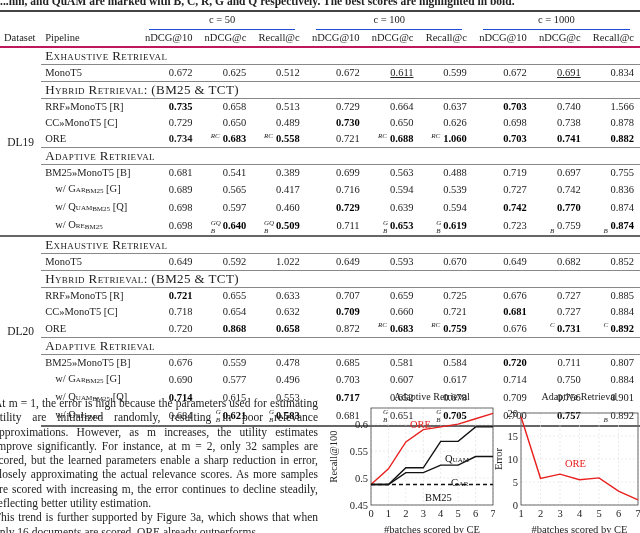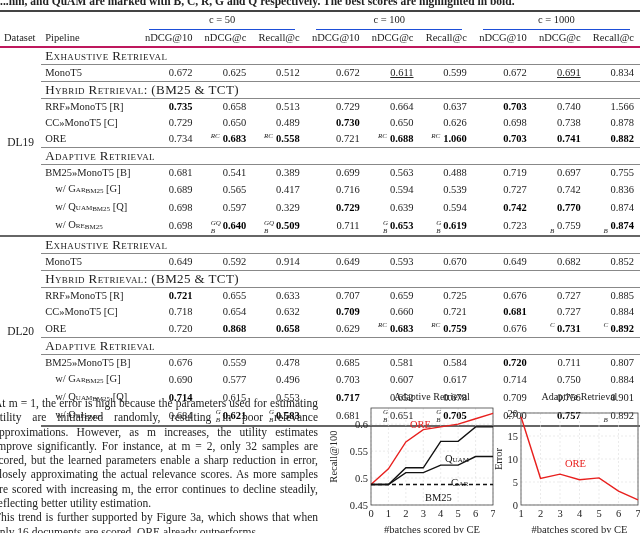--- a/index.html
+++ b/index.html
@@ -95,21 +95,21 @@
         <td class="num"><span>0.489</span></td>
         <td class="num"><b class="bold">0.730</b></td>
         <td class="num"><span>0.650</span></td>
         <td class="num"><span>0.626</span></td>
         <td class="num"><span>0.698</span></td>
         <td class="num"><span>0.738</span></td>
         <td class="num"><span>0.878</span></td>
       </tr>
       <tr>
         <td style="border-bottom: 1.2px solid rgb(136, 136, 136);">ORE</td>
-        <td class="num" style="border-bottom: 1.2px solid rgb(136, 136, 136);"><span>0.734</span></td>
+        <td class="num" style="border-bottom: 1.2px solid rgb(136, 136, 136); font-weight: bold;"><span>0.734</span></td>
         <td class="num" style="border-bottom: 1.2px solid rgb(136, 136, 136);"><span style="display: inline-block; position: relative; width: 12px; height: 14px; vertical-align: middle; font-style: italic; font-size: 7px; line-height: 7px;"><span style="position: absolute; left: 0px; top: 0px;">RC</span></span><b class="bold">0.683</b></td>
         <td class="num" style="border-bottom: 1.2px solid rgb(136, 136, 136);"><span style="display: inline-block; position: relative; width: 12px; height: 14px; vertical-align: middle; font-style: italic; font-size: 7px; line-height: 7px;"><span style="position: absolute; left: 0px; top: 0px;">RC</span></span><b class="bold">0.558</b></td>
         <td class="num" style="border-bottom: 1.2px solid rgb(136, 136, 136);"><span>0.721</span></td>
         <td class="num" style="border-bottom: 1.2px solid rgb(136, 136, 136);"><span style="display: inline-block; position: relative; width: 12px; height: 14px; vertical-align: middle; font-style: italic; font-size: 7px; line-height: 7px;"><span style="position: absolute; left: 0px; top: 0px;">RC</span></span><b class="bold">0.688</b></td>
         <td class="num" style="border-bottom: 1.2px solid rgb(136, 136, 136);"><span style="display: inline-block; position: relative; width: 12px; height: 14px; vertical-align: middle; font-style: italic; font-size: 7px; line-height: 7px;"><span style="position: absolute; left: 0px; top: 0px;">RC</span></span><b class="bold">1.060</b></td>
         <td class="num" style="border-bottom: 1.2px solid rgb(136, 136, 136);"><b class="bold">0.703</b></td>
         <td class="num" style="border-bottom: 1.2px solid rgb(136, 136, 136);"><b class="bold">0.741</b></td>
         <td class="num" style="border-bottom: 1.2px solid rgb(136, 136, 136);"><b class="bold">0.882</b></td>
       </tr>
       <tr>
@@ -136,21 +136,21 @@
         <td class="num"><span>0.594</span></td>
         <td class="num"><span>0.539</span></td>
         <td class="num"><span>0.727</span></td>
         <td class="num"><span>0.742</span></td>
         <td class="num"><span>0.836</span></td>
       </tr>
       <tr>
         <td class="indent">w/ <span class="sc">Quam</span><span class="subsc">BM25</span> [Q]</td>
         <td class="num"><span>0.698</span></td>
         <td class="num"><span>0.597</span></td>
-        <td class="num"><span>0.329</span></td>
+        <td class="num"><span>0.460</span></td>
         <td class="num"><b class="bold">0.729</b></td>
         <td class="num"><span>0.639</span></td>
         <td class="num"><span>0.594</span></td>
         <td class="num"><b class="bold">0.742</b></td>
         <td class="num"><b class="bold">0.770</b></td>
         <td class="num"><span>0.874</span></td>
       </tr>
       <tr>
         <td class="indent" style="border-bottom: 2px solid rgb(102, 102, 102);">w/ <span class="sc">Ore</span><span class="subsc">BM25</span></td>
         <td class="num" style="border-bottom: 2px solid rgb(102, 102, 102);"><span>0.698</span></td>
@@ -164,21 +164,21 @@
         <td class="num" style="border-bottom: 2px solid rgb(102, 102, 102);"><span style="display: inline-block; position: relative; width: 7px; height: 14px; vertical-align: middle; font-style: italic; font-size: 7px; line-height: 7px;"><span style="position: absolute; left: 0px; bottom: -1px;">B</span></span><b class="bold">0.874</b></td>
       </tr>
       <tr>
         <td rowspan="11" class="ds">DL20</td>
         <td colspan="10" class="section-hdr" style="border-bottom: 1.2px solid rgb(136, 136, 136);">Exhaustive Retrieval</td>
       </tr>
       <tr>
         <td style="border-bottom: 1.2px solid rgb(136, 136, 136);">MonoT5</td>
         <td class="num" style="border-bottom: 1.2px solid rgb(136, 136, 136);"><span>0.649</span></td>
         <td class="num" style="border-bottom: 1.2px solid rgb(136, 136, 136);"><span>0.592</span></td>
-        <td class="num" style="border-bottom: 1.2px solid rgb(136, 136, 136);"><span>0.914</span></td>
+        <td class="num" style="border-bottom: 1.2px solid rgb(136, 136, 136);"><span>1.022</span></td>
         <td class="num" style="border-bottom: 1.2px solid rgb(136, 136, 136);"><span>0.649</span></td>
         <td class="num" style="border-bottom: 1.2px solid rgb(136, 136, 136);"><span>0.593</span></td>
         <td class="num" style="border-bottom: 1.2px solid rgb(136, 136, 136);"><span>0.670</span></td>
         <td class="num" style="border-bottom: 1.2px solid rgb(136, 136, 136);"><span>0.649</span></td>
         <td class="num" style="border-bottom: 1.2px solid rgb(136, 136, 136);"><span>0.682</span></td>
         <td class="num" style="border-bottom: 1.2px solid rgb(136, 136, 136);"><span>0.852</span></td>
       </tr>
       <tr>
         <td colspan="10" class="section-hdr" style="border-bottom: 1.2px solid rgb(136, 136, 136);">Hybrid Retrieval: (BM25 &amp; TCT)</td>
       </tr>
@@ -204,21 +204,21 @@
         <td class="num"><span>0.721</span></td>
         <td class="num"><b class="bold">0.681</b></td>
         <td class="num"><span>0.727</span></td>
         <td class="num"><span>0.884</span></td>
       </tr>
       <tr>
         <td style="border-bottom: 1.2px solid rgb(136, 136, 136);">ORE</td>
         <td class="num" style="border-bottom: 1.2px solid rgb(136, 136, 136);"><span>0.720</span></td>
         <td class="num" style="border-bottom: 1.2px solid rgb(136, 136, 136);"><b class="bold">0.868</b></td>
         <td class="num" style="border-bottom: 1.2px solid rgb(136, 136, 136);"><b class="bold">0.658</b></td>
-        <td class="num" style="border-bottom: 1.2px solid rgb(136, 136, 136);"><span>0.629</span></td>
+        <td class="num" style="border-bottom: 1.2px solid rgb(136, 136, 136);"><span>0.872</span></td>
         <td class="num" style="border-bottom: 1.2px solid rgb(136, 136, 136);"><span style="display: inline-block; position: relative; width: 12px; height: 14px; vertical-align: middle; font-style: italic; font-size: 7px; line-height: 7px;"><span style="position: absolute; left: 0px; top: 0px;">RC</span></span><b class="bold">0.683</b></td>
         <td class="num" style="border-bottom: 1.2px solid rgb(136, 136, 136);"><span style="display: inline-block; position: relative; width: 12px; height: 14px; vertical-align: middle; font-style: italic; font-size: 7px; line-height: 7px;"><span style="position: absolute; left: 0px; top: 0px;">RC</span></span><b class="bold">0.759</b></td>
         <td class="num" style="border-bottom: 1.2px solid rgb(136, 136, 136);"><span>0.676</span></td>
         <td class="num" style="border-bottom: 1.2px solid rgb(136, 136, 136);"><span style="display: inline-block; position: relative; width: 7px; height: 14px; vertical-align: middle; font-style: italic; font-size: 7px; line-height: 7px;"><span style="position: absolute; left: 0px; top: 0px;">C</span></span><b class="bold">0.731</b></td>
         <td class="num" style="border-bottom: 1.2px solid rgb(136, 136, 136);"><span style="display: inline-block; position: relative; width: 7px; height: 14px; vertical-align: middle; font-style: italic; font-size: 7px; line-height: 7px;"><span style="position: absolute; left: 0px; top: 0px;">C</span></span><b class="bold">0.892</b></td>
       </tr>
       <tr>
         <td colspan="10" class="section-hdr" style="border-bottom: 1.2px solid rgb(136, 136, 136);">Adaptive Retrieval</td>
       </tr>
       <tr>

